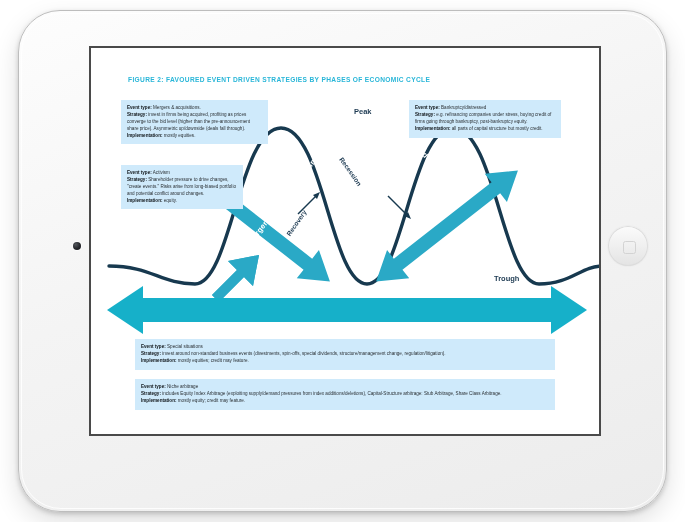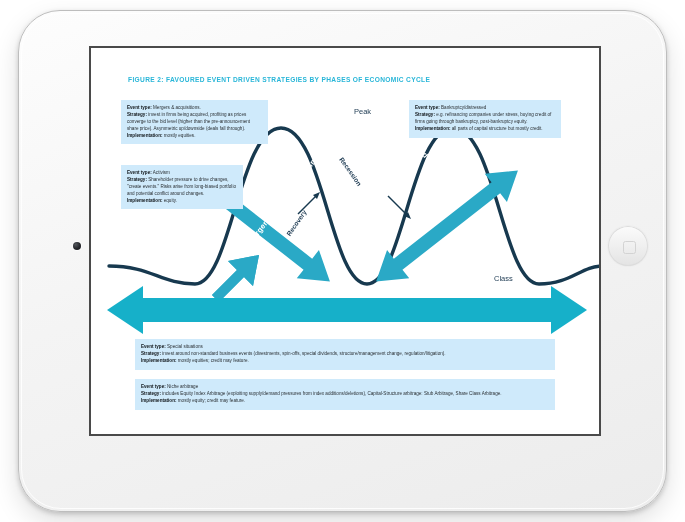--- a/index.html
+++ b/index.html
@@ -66,21 +66,21 @@
   .box-ma{left:30px;top:52px;width:147px;}
   .box-act{left:30px;top:117px;width:122px;}
   .box-dis{left:318px;top:52px;width:152px;}
   .box-ss{left:44px;top:291px;width:420px;}
   .box-na{left:44px;top:331px;width:420px;}
 
   
   .canvas{position:absolute;left:0;top:0;width:512px;height:390px;}
 
   .curve-label{
-    position:absolute;color:#1d3a52;font-size:7.5px;font-weight:normal;
+    position:absolute;color:#1d3a52;font-size:7.5px;font-weight:bold;
     white-space:nowrap;
     padding-left:31px;
   }
   .lbl-peak{left:232px;top:59px;}
   .lbl-trough{left:372px;top:226px;}
 
   .diag-label{
     position:absolute;white-space:nowrap;color:#ffffff;
     font-weight:bold;font-size:7.6px;letter-spacing:.2px;
     transform-origin:0 0;
@@ -146,21 +146,21 @@
             <line x1="297" y1="148" x2="316" y2="167" stroke="#17394f" stroke-width="1.5"></line>
             <polygon points="320,171 313,168 317,164" fill="#17394f"></polygon>
           </g>
 
           <g>
             <polygon fill="#16b0c9" points="16,262 52,238 52,250 460,250 460,238 496,262 460,286 460,274 52,274 52,286"></polygon>
           </g>
         </svg>
 
         <div class="curve-label lbl-peak">Peak</div>
-        <div class="curve-label lbl-trough">Class</div>
+        <div class="curve-label lbl-trough">Trough</div>
 
         <div class="diag-label lbl-ma">Merger Arbitrage &amp; Activism</div>
         <div class="diag-label lbl-dis">Distressed Opportunities</div>
 
         <div class="phase-label lbl-rec">Recovery</div>
         <div class="phase-label lbl-ress">Recession</div>
 
 
         <div class="box box-ma">
           <b>Event type:</b><span> Mergers &amp; acquisitions.</span><br>

